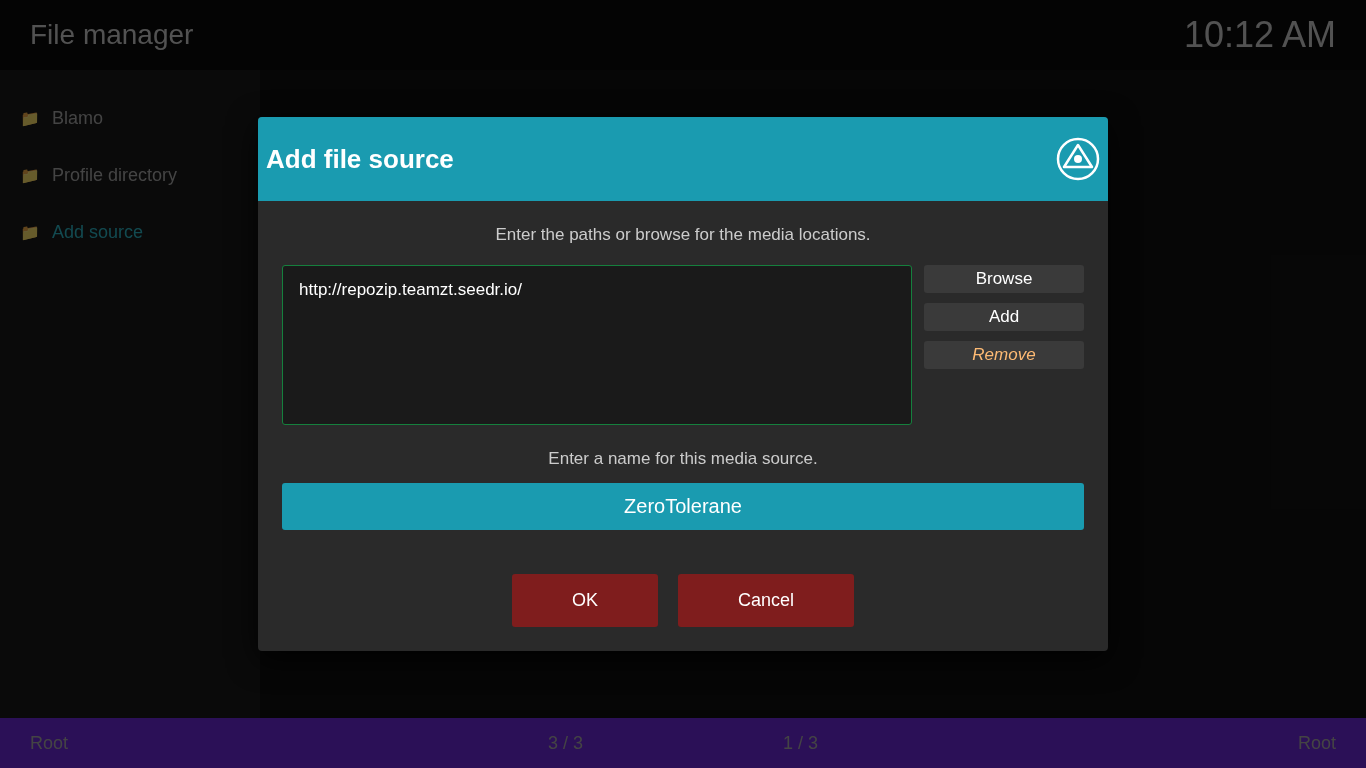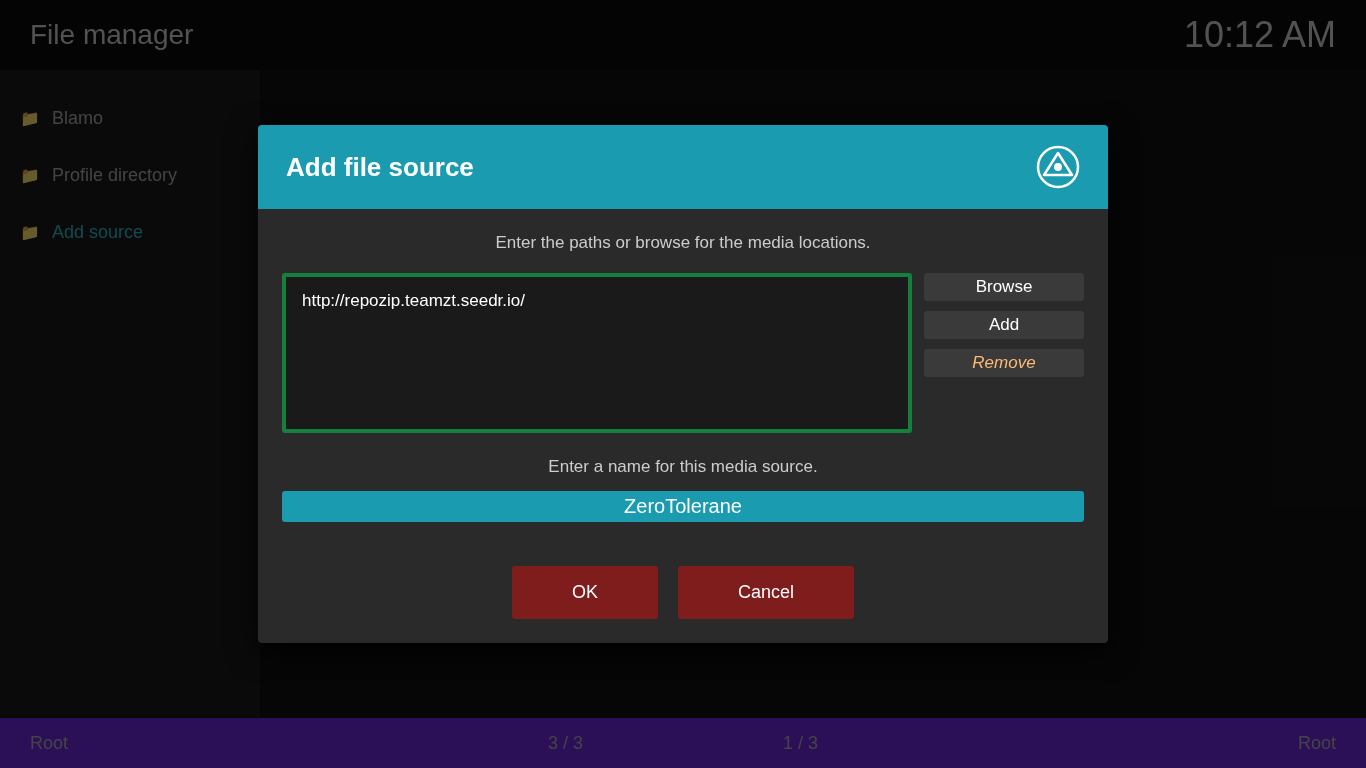--- a/index.html
+++ b/index.html
@@ -101,21 +101,21 @@
     #dialog {
       width: 850px;
       background-color: #2a2a2a;
       border-radius: 4px;
       overflow: hidden;
       box-shadow: 0 8px 30px rgba(0, 0, 0, 0.8);
     }
 
     #dialog-header {
       background-color: #1a9bb0;
-      padding: 20px 28px;
+      padding: 20px 8px;
       display: flex;
       align-items: center;
       justify-content: space-between;
     }
 
     #dialog-title {
       font-size: 26px;
       font-weight: bold;
       color: #ffffff;
     }
@@ -138,21 +138,21 @@
 
     #path-section {
       display: flex;
       gap: 12px;
       margin-bottom: 24px;
     }
 
     #path-input-area {
       flex: 1;
       background-color: #1a1a1a;
-      border: 4px solid #15803d;
+      border: 1px solid #15803d;
       border-radius: 3px;
       padding: 14px 16px;
       min-height: 160px;
       font-size: 17px;
       color: #ffffff;
       vertical-align: top;
     }
 
     #path-buttons {
       display: flex;
@@ -187,21 +187,21 @@
       font-size: 17px;
       color: #cccccc;
       margin-bottom: 14px;
     }
 
     #name-input {
       width: 100%;
       background-color: #1a9bb0;
       border: none;
       border-radius: 3px;
-      padding: 4px;
+      padding: 12px;
       font-size: 20px;
       color: #ffffff;
       text-align: center;
       cursor: pointer;
     }
 
     #dialog-footer {
       display: flex;
       justify-content: center;
       gap: 20px;

